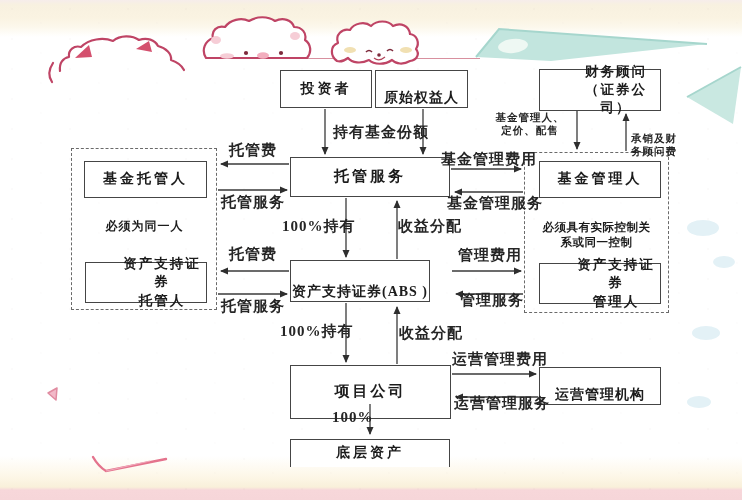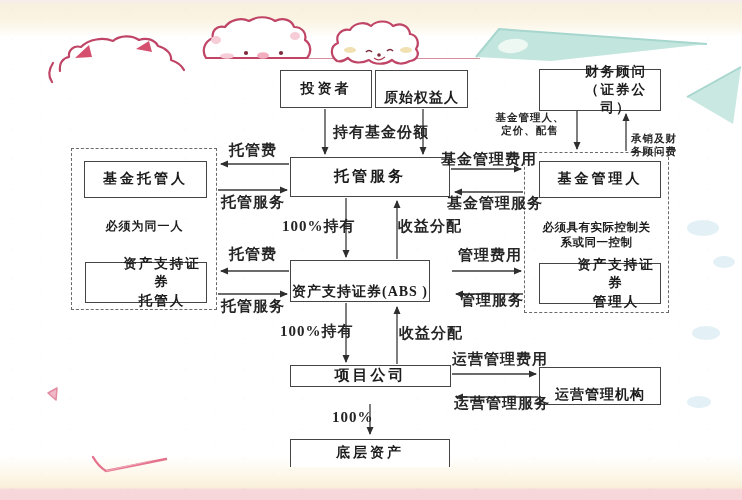--- a/index.html
+++ b/index.html
@@ -123,21 +123,21 @@
     <span>资产支持证券(ABS )</span>
   </div>
   <div class="box two" style="left:85px;top:262px;width:122px;height:41px;">
     <span>资产支持证券</span>
     <span>托管人</span>
   </div>
   <div class="box two" style="left:539px;top:263px;width:122px;height:41px;">
     <span>资产支持证券</span>
     <span>管理人</span>
   </div>
-  <div class="box" style="left:290px;top:365px;width:161px;height:22px;">
+  <div class="box" style="left:290px;top:365px;width:161px;height:54px;">
     <span>项目公司</span>
   </div>
   <div class="box fs14 tight" style="left:539px;top:367px;width:122px;height:38px;">
     <span>运营管理机构</span>
   </div>
   <div class="box fs14 nobottom" style="left:290px;top:439px;width:160px;height:28px;">
     <span>底层资产</span>
   </div>
 
   <div class="note" style="left:72px;top:219px;width:145px;">必须为同一人</div>

